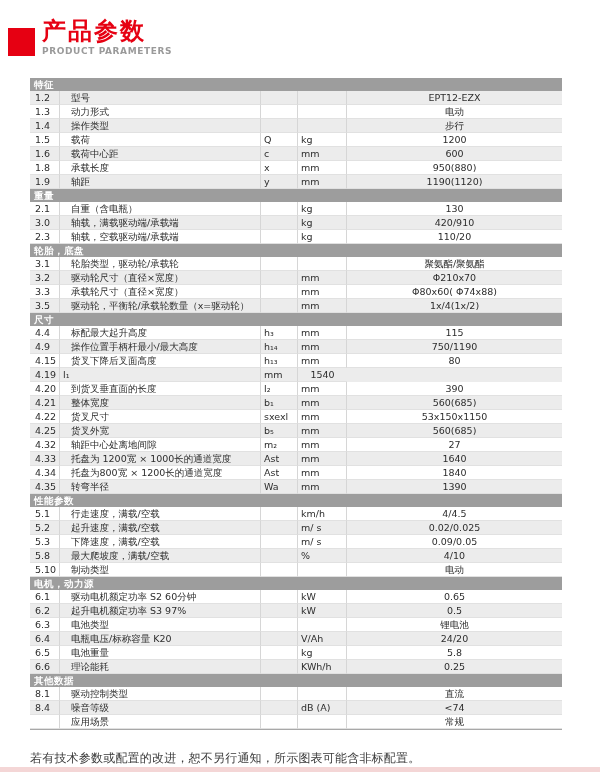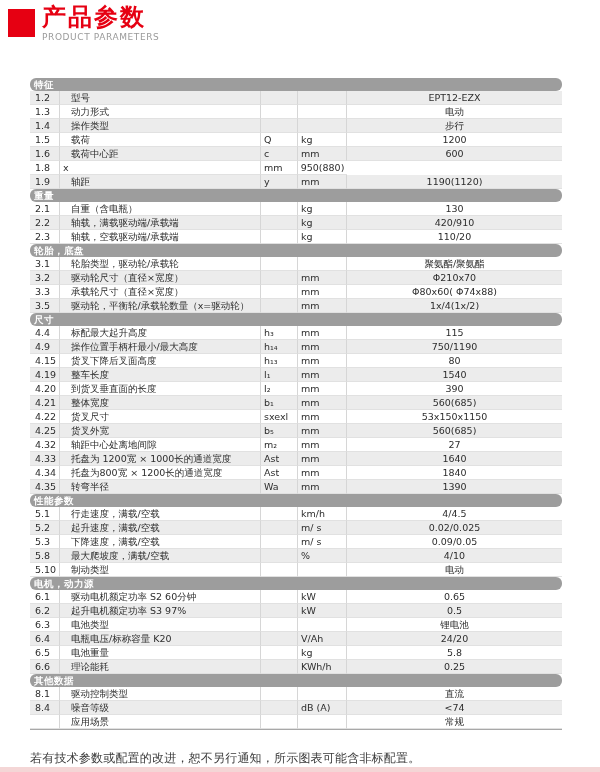--- a/index.html
+++ b/index.html
@@ -1,31 +1,31 @@
 <!DOCTYPE html>
 <html><head>
 <meta charset="utf-8">
 <style>
   html,body{margin:0;padding:0}
   body{
     width:600px;height:772px;background:#ffffff;position:relative;overflow:hidden;
     font-family:"DejaVu Sans","Liberation Sans",sans-serif;
     --accent:#e60012; --bar:#9d9d9d; --alt:#ececec;
   }
-  .page-header{display:flex;align-items:center;padding:4px 0 0 8px}
+  .page-header{display:flex;align-items:flex-end;padding:18px 0 0 8px}
   .red-square{width:27px;height:28px;background:var(--accent);flex:0 0 auto}
   .titles{margin-left:7px}
   .page-title{margin:0;font-size:24px;line-height:27px;font-weight:800;color:var(--accent);letter-spacing:2px}
-  .page-subtitle{font-size:9px;line-height:10px;color:#9a9a9a;letter-spacing:.6px;font-weight:400;margin-top:1px}
+  .page-subtitle{font-size:9px;line-height:10px;color:#9a9a9a;letter-spacing:.6px;font-weight:700;margin-top:1px}
 
   .spec-table{position:absolute;left:30px;top:78px;width:532px;border-bottom:1px solid #a8a8a8}
   .section-bar{
     height:13px;line-height:13px;background:var(--bar);color:#fff;
     font-size:9.5px;font-weight:700;padding-left:4px;box-sizing:border-box;
-    white-space:nowrap;overflow:hidden;letter-spacing:.5px;border-radius:6px;
+    white-space:nowrap;overflow:hidden;letter-spacing:.5px;
   }
   .row{
     display:grid;grid-template-columns:30px 201px 37px 49px 1fr;
     height:14px;box-sizing:border-box;background:#fff;
     font-size:9.5px;color:#2d2d2d;
   }
   .row.alt{background:var(--alt)}
   .c{
     display:block;box-sizing:border-box;height:100%;line-height:13px;
     white-space:nowrap;overflow:hidden;
@@ -84,41 +84,42 @@
     </div>
     <div class="row alt">
       <span class="c c-no">1.6</span>
       <span class="c c-name">载荷中心距</span>
       <span class="c c-sym">c</span>
       <span class="c c-unit">mm</span>
       <span class="c c-val">600</span>
     </div>
     <div class="row">
       <span class="c c-no">1.8</span>
+      <span class="c c-name">承载长度</span>
       <span class="c c-sym">x</span>
       <span class="c c-unit">mm</span>
       <span class="c c-val">950(880)</span>
     </div>
     <div class="row alt">
       <span class="c c-no">1.9</span>
       <span class="c c-name">轴距</span>
       <span class="c c-sym">y</span>
       <span class="c c-unit">mm</span>
       <span class="c c-val">1190(1120)</span>
     </div>
     <div class="section-bar">重量</div>
     <div class="row">
       <span class="c c-no">2.1</span>
       <span class="c c-name">自重（含电瓶）</span>
       <span class="c c-sym"></span>
       <span class="c c-unit">kg</span>
       <span class="c c-val">130</span>
     </div>
     <div class="row alt">
-      <span class="c c-no">2.2</span>
+      <span class="c c-no">3.0</span>
       <span class="c c-name">轴载，满载驱动端/承载端</span>
       <span class="c c-sym"></span>
       <span class="c c-unit">kg</span>
       <span class="c c-val">420/910</span>
     </div>
     <div class="row">
       <span class="c c-no">2.3</span>
       <span class="c c-name">轴载，空载驱动端/承载端</span>
       <span class="c c-sym"></span>
       <span class="c c-unit">kg</span>
@@ -170,21 +171,20 @@
     </div>
     <div class="row">
       <span class="c c-no">4.15</span>
       <span class="c c-name">货叉下降后叉面高度</span>
       <span class="c c-sym">h₁₃</span>
       <span class="c c-unit">mm</span>
       <span class="c c-val">80</span>
     </div>
     <div class="row alt">
       <span class="c c-no">4.19</span>
-      <span class="c c-name">整车长度</span>
       <span class="c c-sym">l₁</span>
       <span class="c c-unit">mm</span>
       <span class="c c-val">1540</span>
     </div>
     <div class="row">
       <span class="c c-no">4.20</span>
       <span class="c c-name">到货叉垂直面的长度</span>
       <span class="c c-sym">l₂</span>
       <span class="c c-unit">mm</span>
       <span class="c c-val">390</span>

